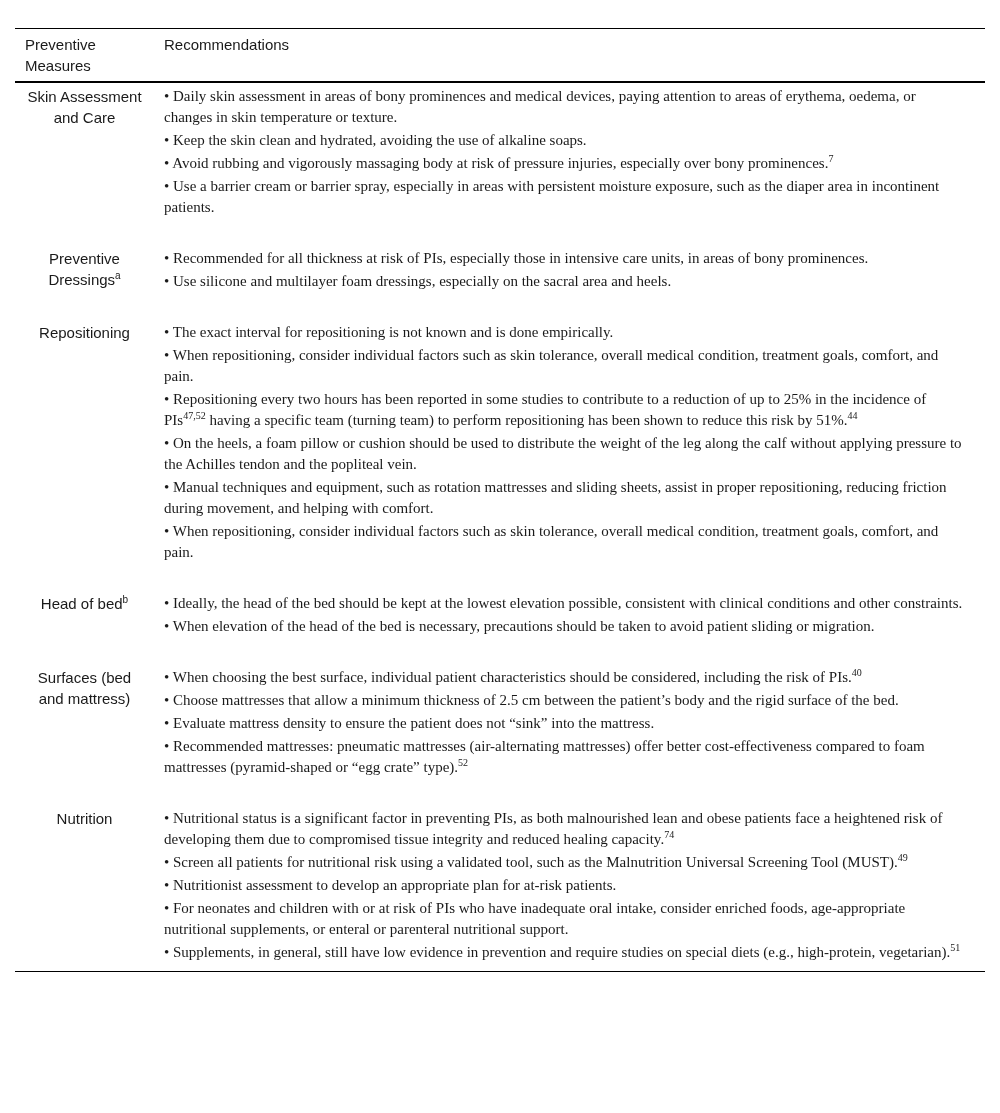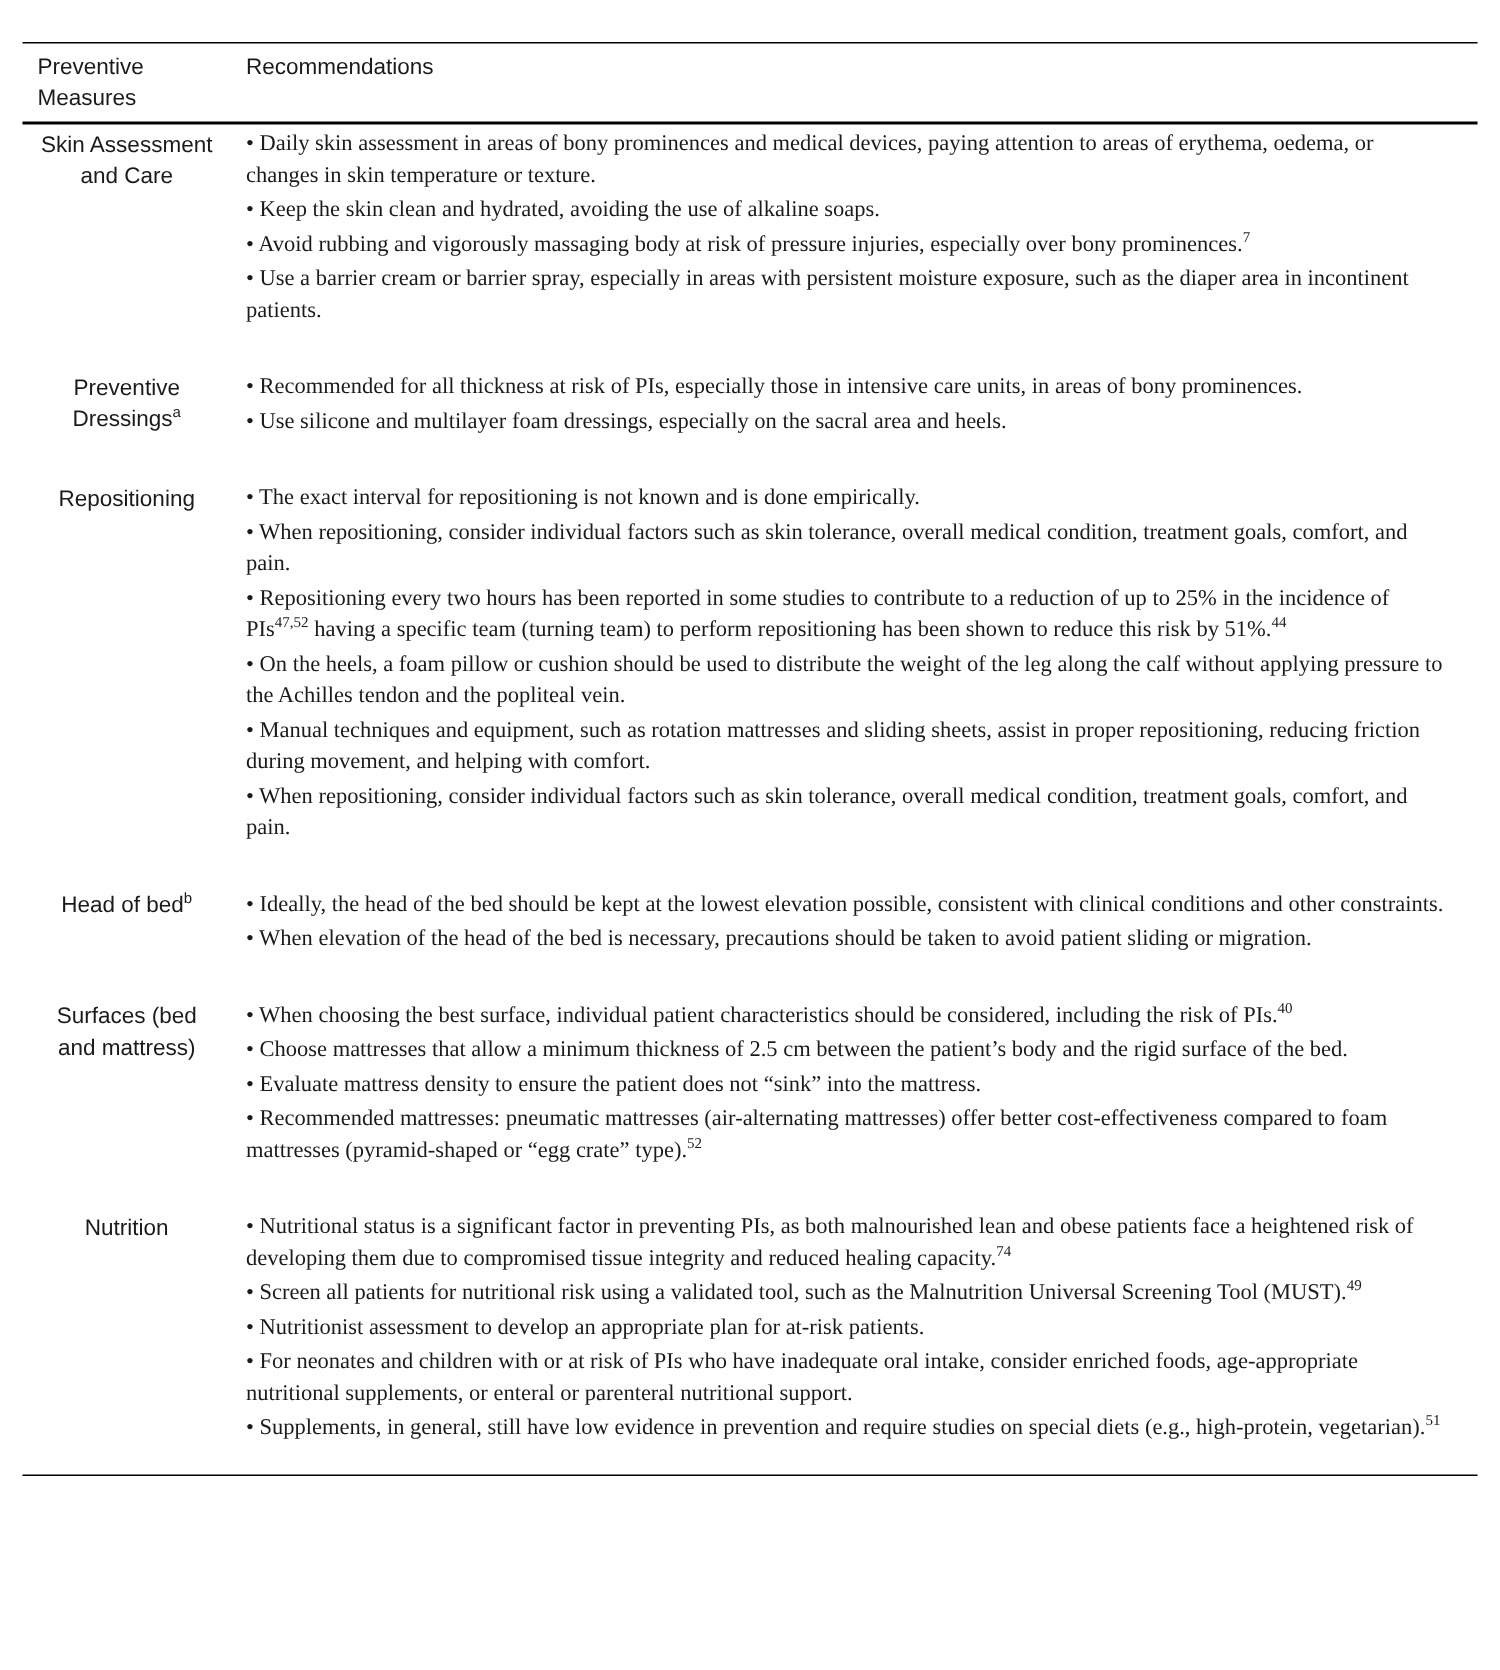--- a/index.html
+++ b/index.html
@@ -53,21 +53,21 @@
       text-align: center;
     }
     tbody td.recs {
       padding-top: 3px;
       padding-right: 20px;
     }
     tbody tr td {
       padding-bottom: 25px;
     }
     tbody tr:last-child td {
-      padding-bottom: 18px;
+      padding-bottom: 6px;
     }
     .rec-item {
       margin: 0 0 2px 0;
       font-family: Liberation Serif, serif;
     }
     sup {
       font-size: 10px;
       line-height: 0;
       vertical-align: super;
     }

